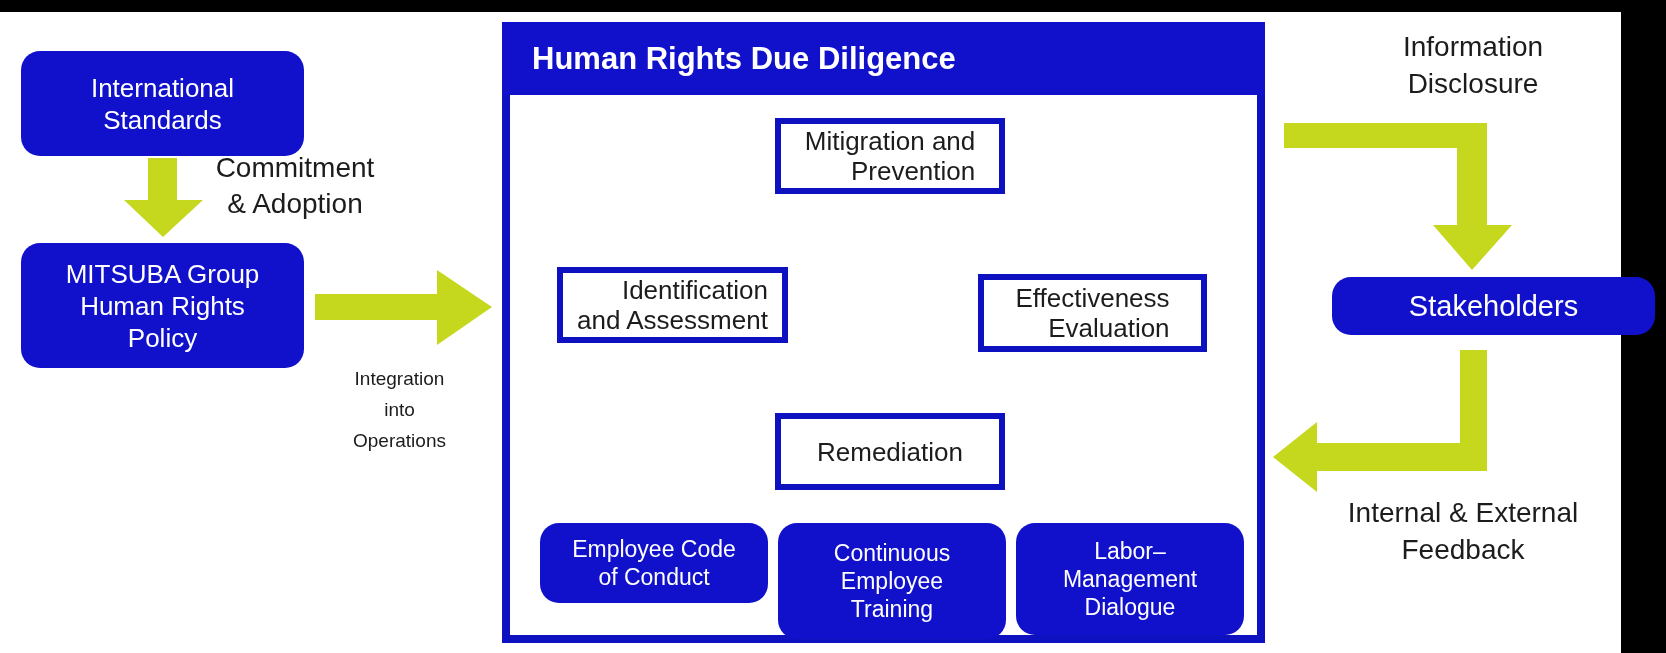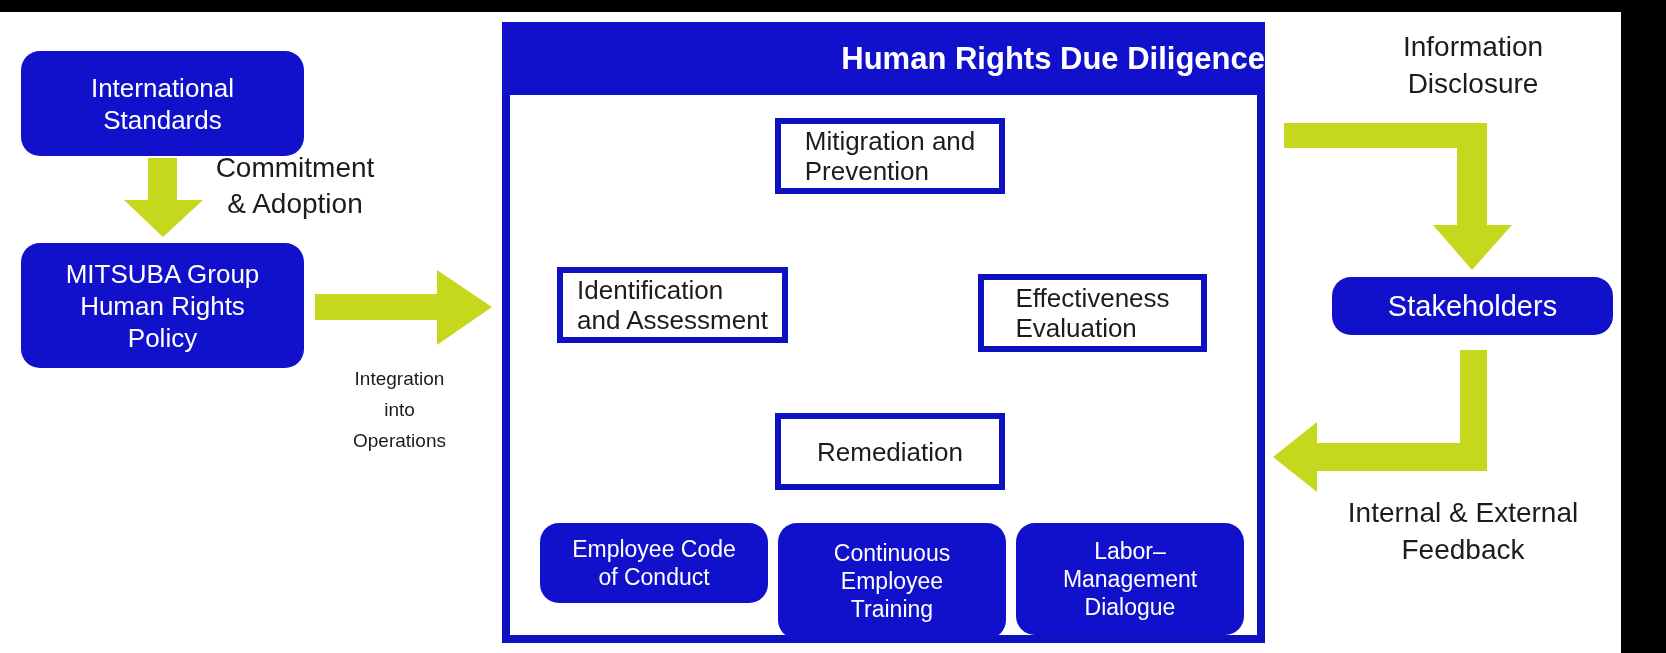--- a/index.html
+++ b/index.html
@@ -10,27 +10,27 @@
   body{ background:#ffffff; font-family:"Liberation Sans","DejaVu Sans",sans-serif; }
   .canvas{ position:relative; width:1666px; height:653px; background:#ffffff; overflow:hidden; }
   .abs{ position:absolute; }
   .txt{ white-space:pre-line; text-align:center; color:var(--ink); }
   .bluebox{
     background:var(--blue); color:#ffffff; display:flex; align-items:center;
     justify-content:center; text-align:center; white-space:pre-line;border-radius:19px;
   }
   .whitebox{
     background:#ffffff; border:6px solid var(--border_blue); color:var(--ink);
-    display:flex; align-items:center; justify-content:center; text-align:left;
+    display:flex; align-items:center; justify-content:center; text-align:right;
     white-space:pre-line;
   }
   .bar{ background:var(--bar); }
   .hdd-header{
     background:var(--blue); color:#ffffff; font-weight:700; font-size:31px;
-    display:flex; align-items:center; justify-content:flex-end;
+    display:flex; align-items:center; justify-content:flex-start;padding-left:30px;
   }
   .hdd-body{
     background:#ffffff; border:8px solid var(--border_blue); border-top:none;
   }
   svg{ position:absolute; left:0; top:0; pointer-events:none; }
 </style>
 </head>
 <body>
 
 <div class="canvas">
@@ -99,18 +99,18 @@
   <div class="abs bluebox" style="left:778px; top:523px; width:228px; height:116px; font-size:23px; line-height:28px;">Continuous
 Employee
 Training</div>
   <div class="abs bluebox" style="left:1016px; top:523px; width:228px; height:112px; font-size:23px; line-height:28px;">Labor–
 Management
 Dialogue</div>
 
   <div class="abs txt" style="left:1343px; top:28px; width:260px; font-size:28px; line-height:37px;">Information
 Disclosure</div>
 
-  <div class="abs bluebox" style="left:1332px; top:277px; width:281px; height:58px; font-size:29px;">Stakeholders</div>
+  <div class="abs bluebox" style="left:1332px; top:277px; width:323px; height:58px; font-size:29px;">Stakeholders</div>
 
   <div class="abs txt" style="left:1318px; top:494px; width:290px; font-size:28px; line-height:37px;">Internal &amp; External
 Feedback</div>
 
 </div>
 
 </body></html>

